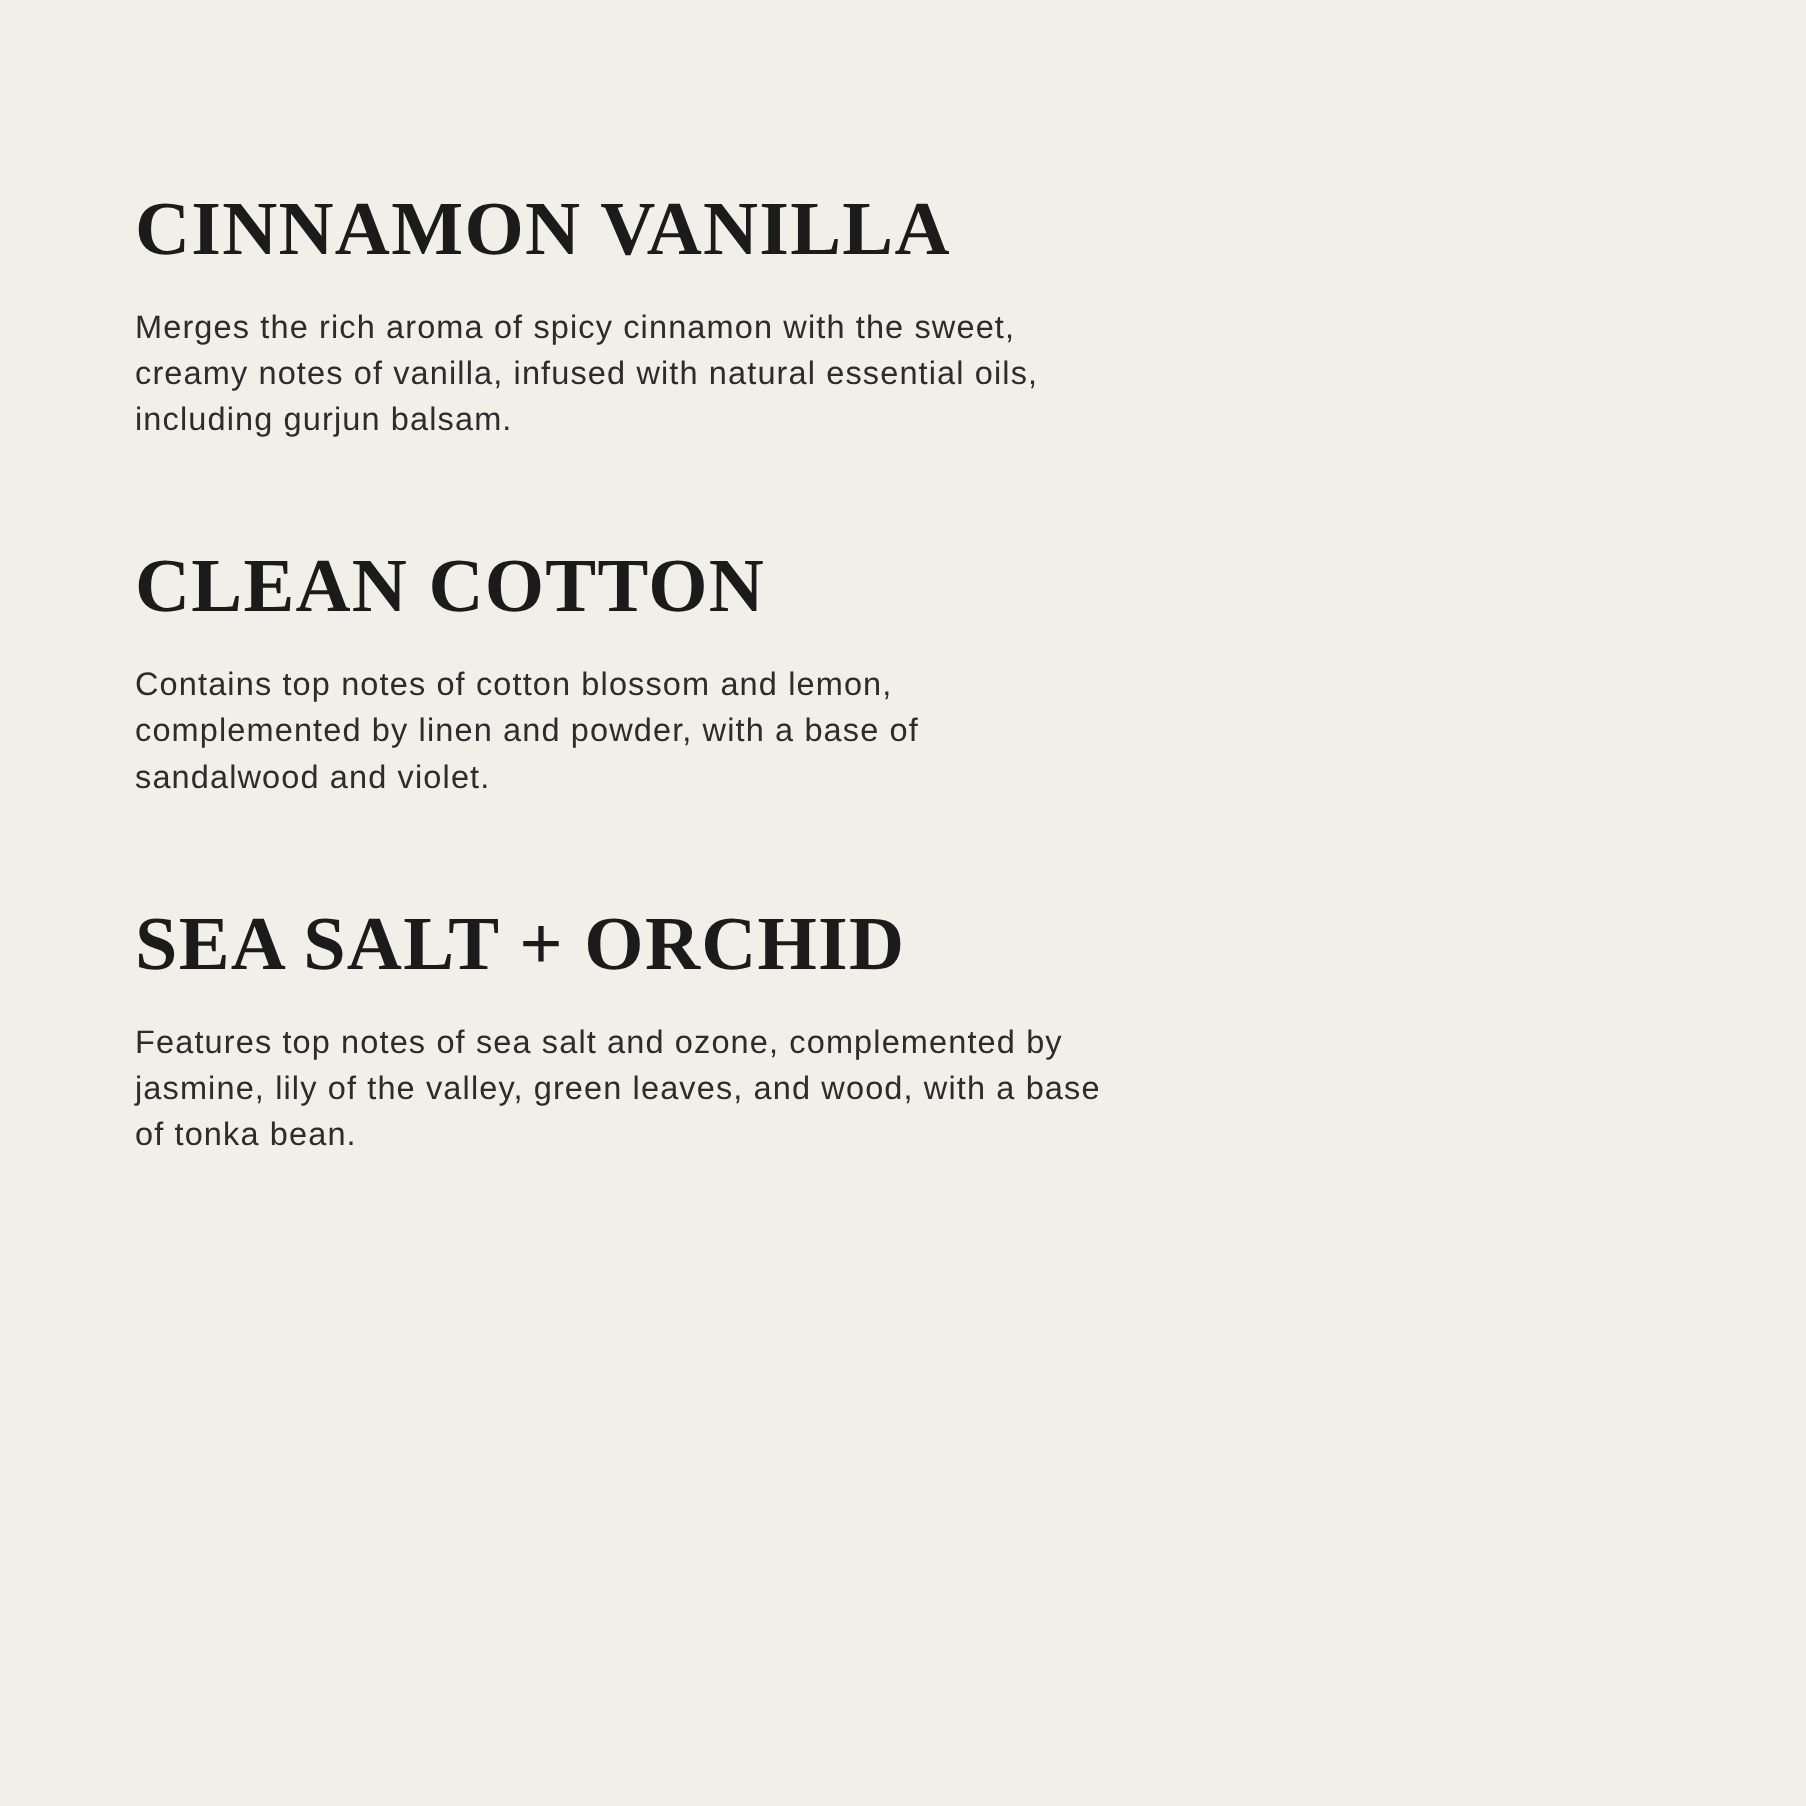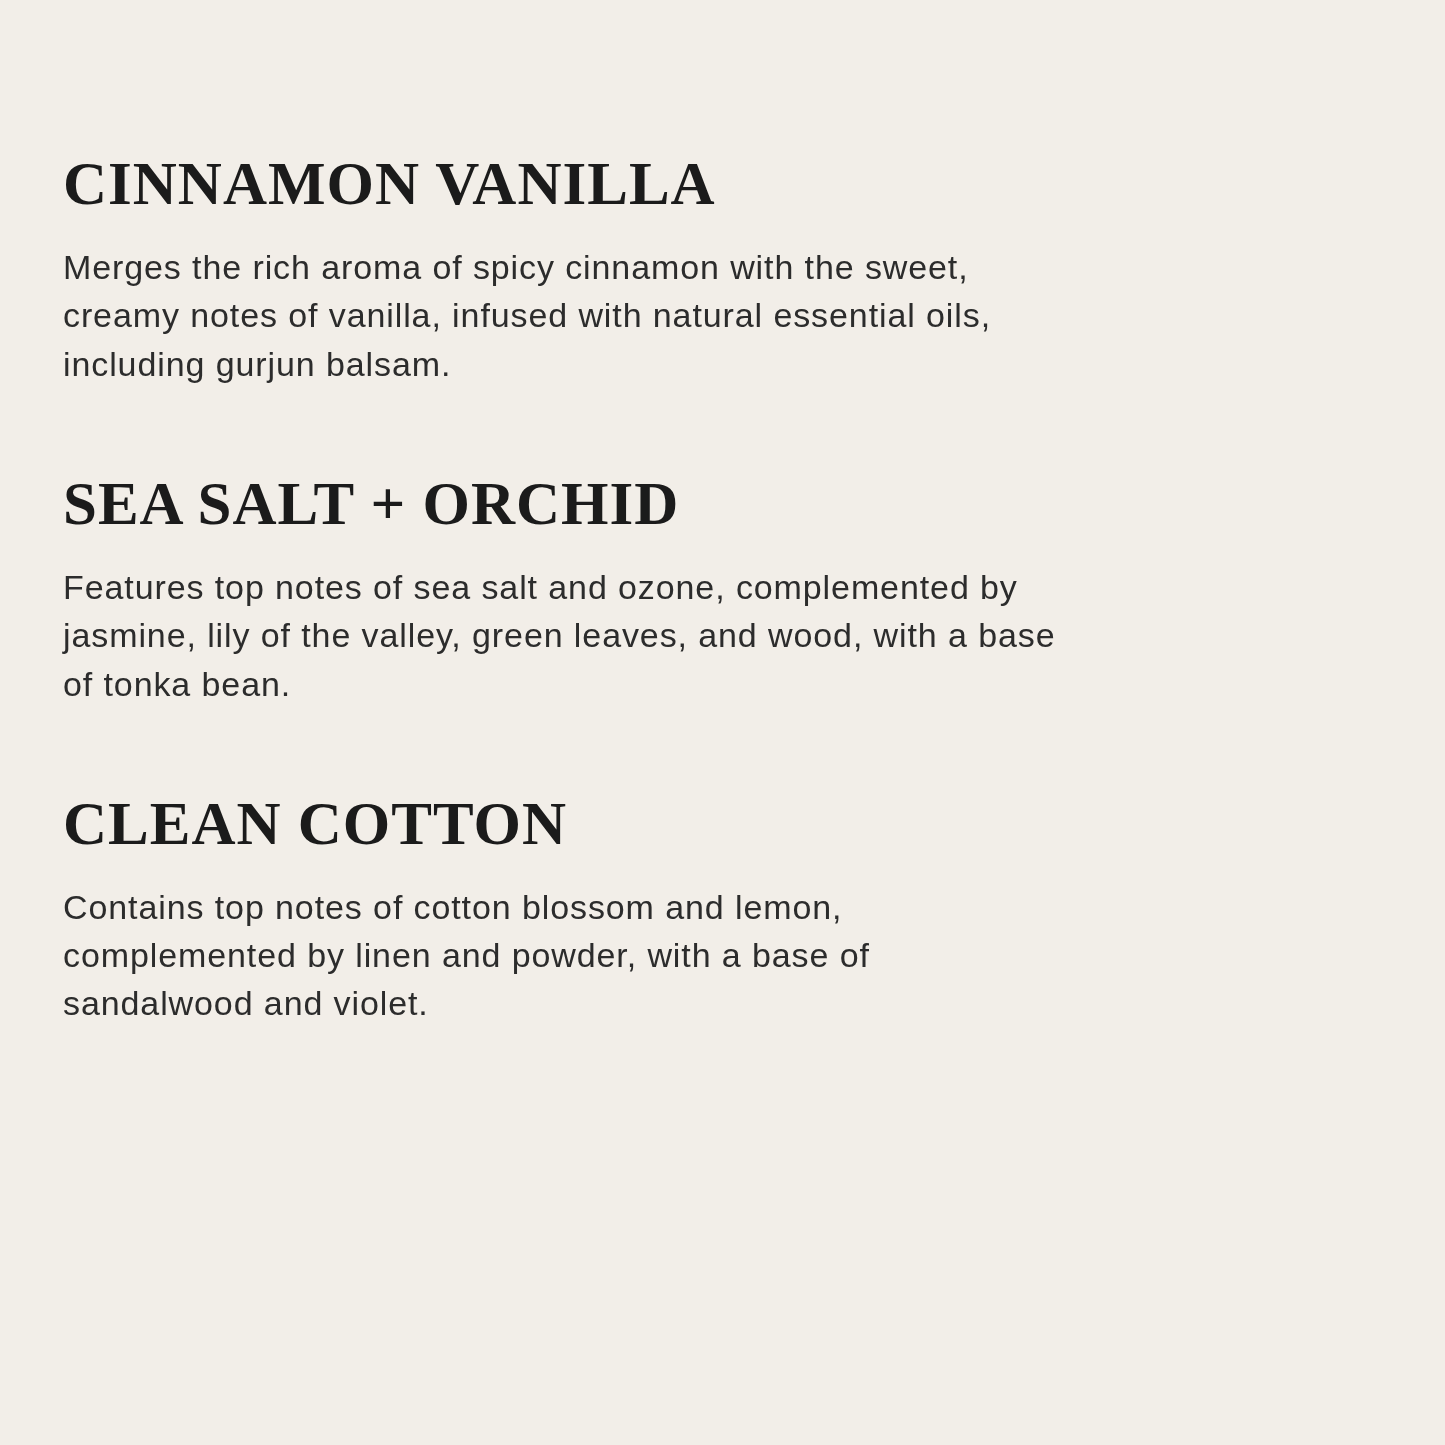--- a/index.html
+++ b/index.html
@@ -9,37 +9,37 @@
   body {
     width: 1445px;
     height: 1445px;
     background: #F2EEE8;
     overflow: hidden;
   }
   .content {
     box-sizing: border-box;
     width: 1256px;
     height: 1445px;
-    padding: 150px 140px 0 63px;
+    padding: 150px 140px 0 108px;
   }
   .section {
     margin: 0;
   }
   .section-title {
     font-family: "Liberation Serif", "DejaVu Serif", serif;
     font-size: 61px;
     font-weight: 600;
     letter-spacing: 1px;
     color: #1B1B1B;
     margin: 0 0 26px 0;
     line-height: 1.1;
   }
   .section-desc {
     font-family: "Liberation Sans", "DejaVu Sans", sans-serif;
-    font-size: 34px;
+    font-size: 26px;
     font-weight: 300;
     letter-spacing: 0.9px;
     line-height: 1.42;
     color: #2C2C2C;
     margin: 0 0 82px 0;
     max-width: 1170px;
     white-space: pre-line;
   }
 </style>
 </head>
@@ -48,27 +48,27 @@
 <div class="content">
 
   <div class="section">
     <h2 class="section-title">CINNAMON VANILLA</h2>
     <p class="section-desc">Merges the rich aroma of spicy cinnamon with the sweet,
 creamy notes of vanilla, infused with natural essential oils,
 including gurjun balsam.</p>
   </div>
 
   <div class="section">
+    <h2 class="section-title">CLEAN COTTON</h2>
+    <p class="section-desc">Contains top notes of cotton blossom and lemon,
+complemented by linen and powder, with a base of
+sandalwood and violet.</p>
+  </div>
+
+  <div class="section">
     <h2 class="section-title">SEA SALT + ORCHID</h2>
     <p class="section-desc">Features top notes of sea salt and ozone, complemented by
 jasmine, lily of the valley, green leaves, and wood, with a base
 of tonka bean.</p>
   </div>
 
-  <div class="section">
-    <h2 class="section-title">CLEAN COTTON</h2>
-    <p class="section-desc">Contains top notes of cotton blossom and lemon,
-complemented by linen and powder, with a base of
-sandalwood and violet.</p>
-  </div>
-
 
 </div>
 
 </body></html>

